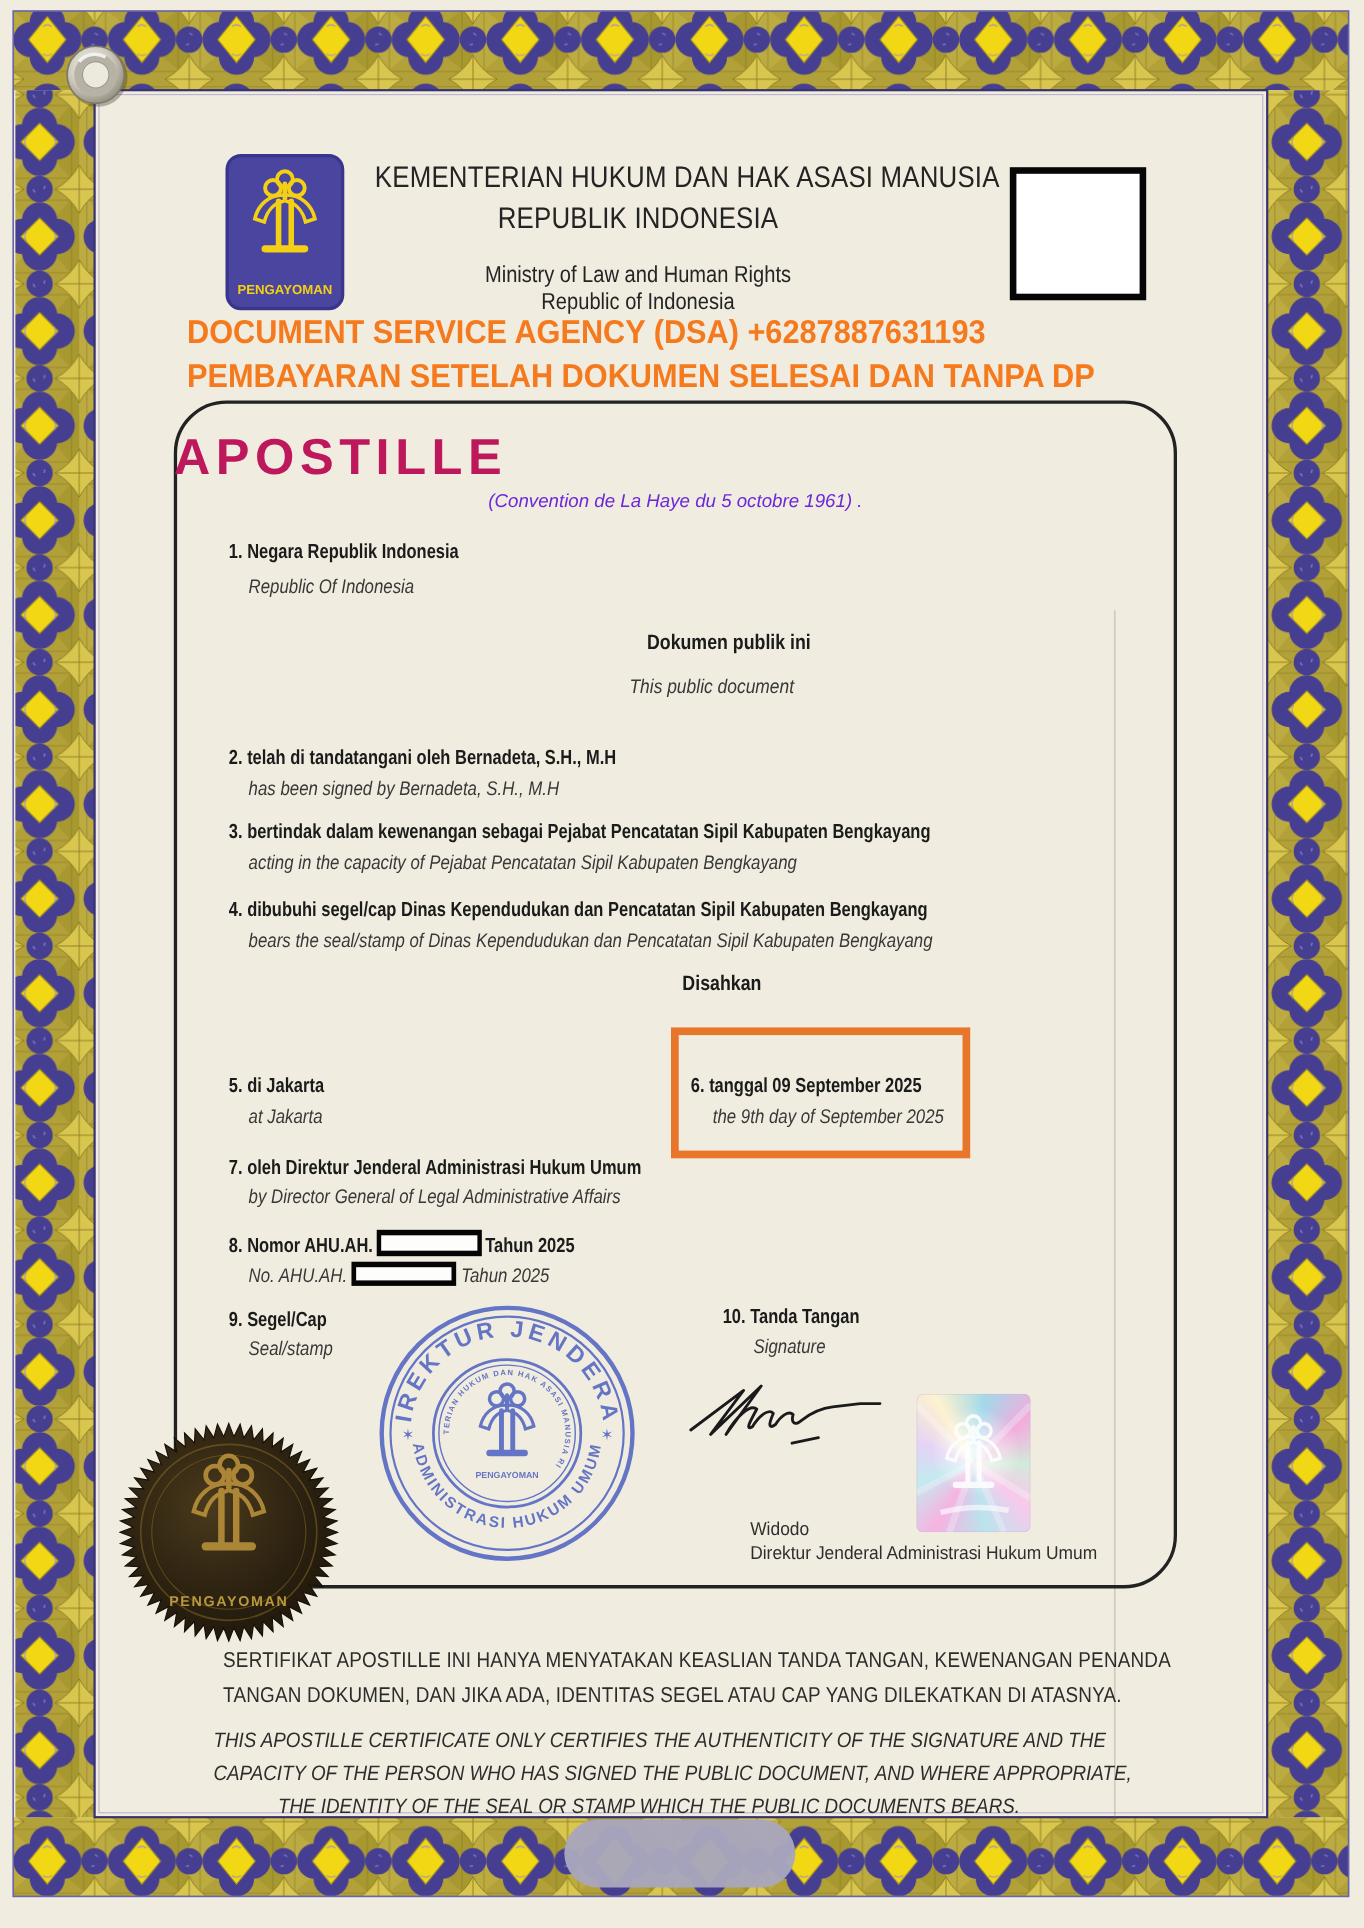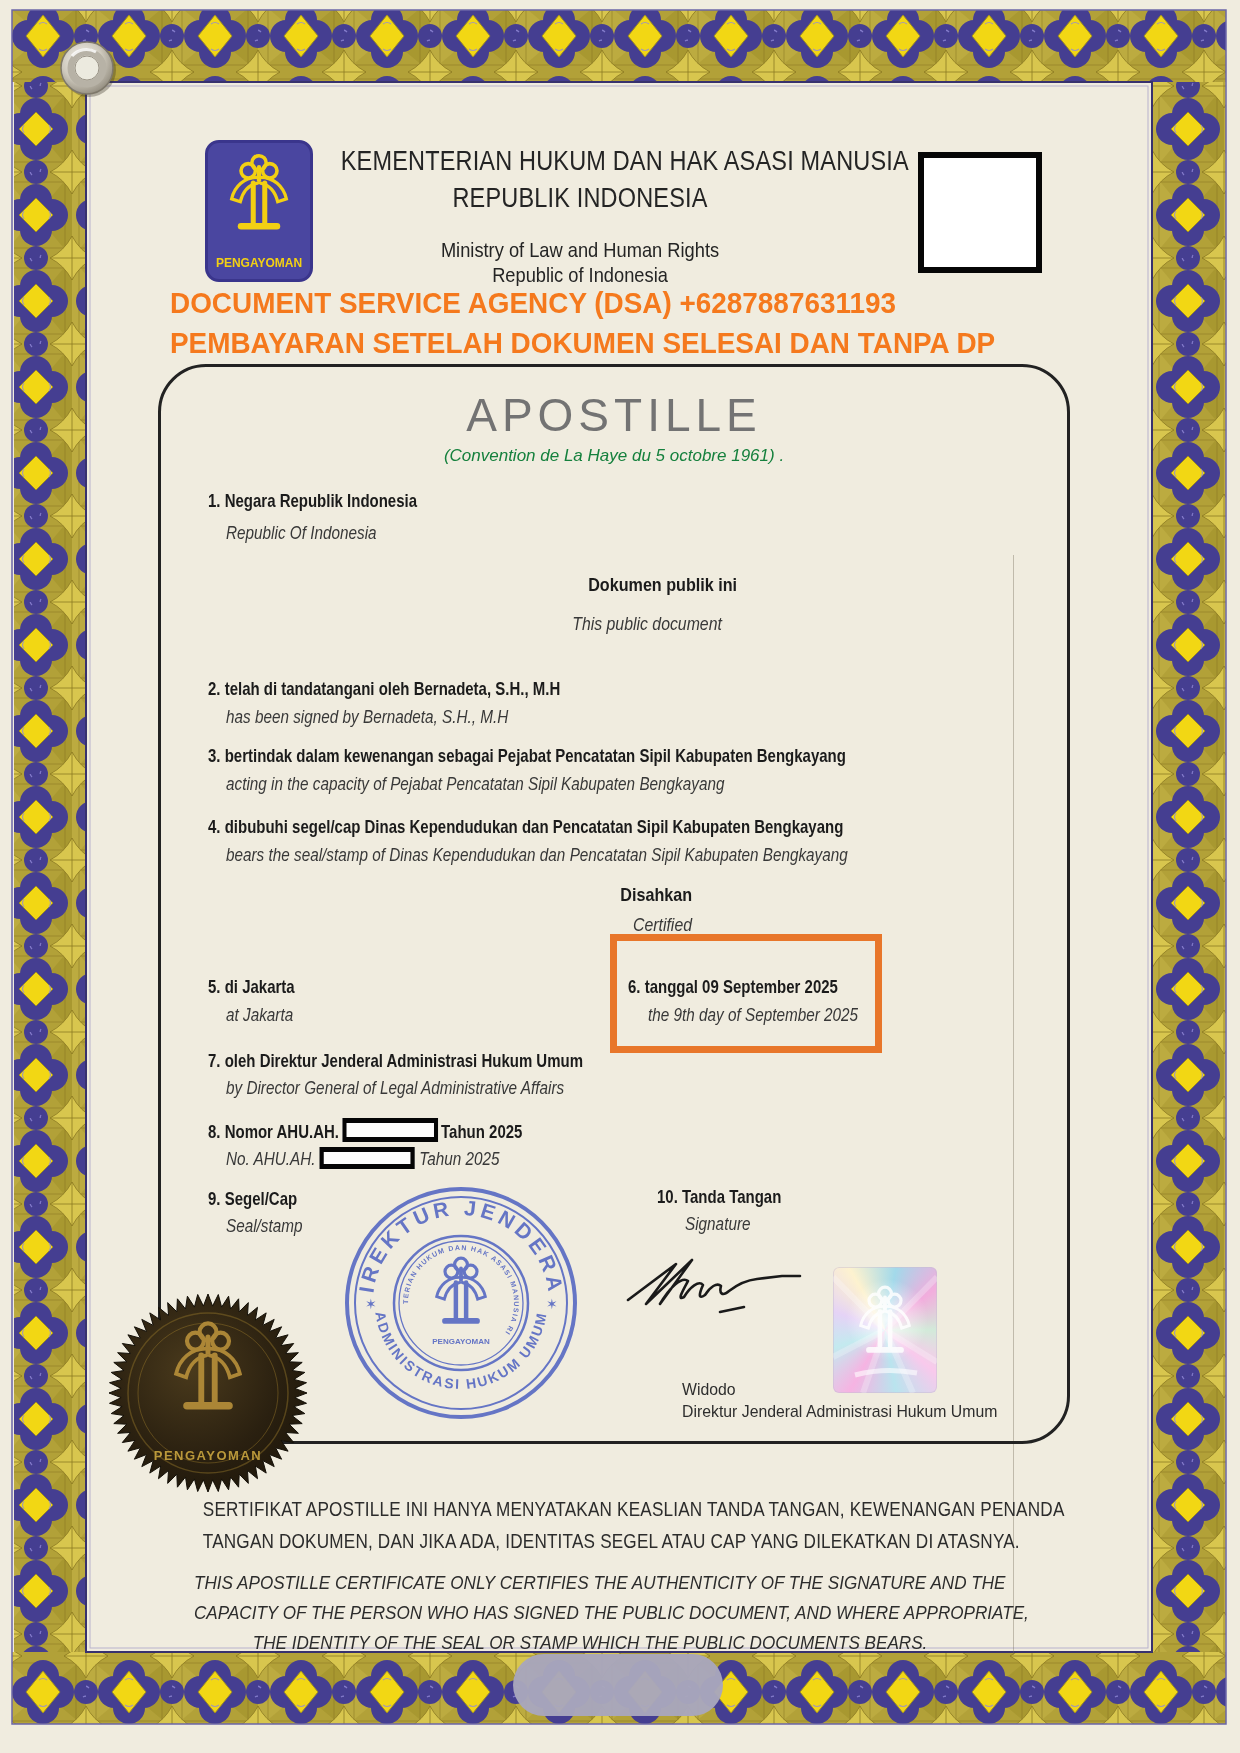--- a/index.html
+++ b/index.html
@@ -8,22 +8,22 @@
   .page{position:absolute;left:0;top:0;width:1240px;height:1753px;background:#f0ecdf;}
   .abs{position:absolute;}
   .nw{white-space:nowrap;}
   
   .hline{color:#242424;text-align:center;transform:scaleX(.87);transform-origin:50% 50%;}
   .h1{font-size:27px;letter-spacing:.2px;}
   .h2{font-size:21px;}
   .orange{font-weight:700;font-size:30px;color:#f5791d;transform:scaleX(.93);transform-origin:0 50%;}
   
   .certbox{border:3px solid #222;border-radius:48px;}
-  .title{font-weight:400;font-size:46px;letter-spacing:5px;color:#737373;text-align:center;}
-  .conv{font-style:italic;font-size:17px;color:#15803d;text-align:center;}
+  .title{font-weight:700;font-size:46px;letter-spacing:5px;color:#be185d;text-align:left;}
+  .conv{font-style:italic;font-size:17px;color:#6d28d9;text-align:center;}
   .ib{font-weight:700;font-size:18.5px;color:#1b1b1b;transform:scaleX(.81);transform-origin:0 50%;}
   .ii{font-style:italic;font-size:18px;color:#383838;transform:scaleX(.85);transform-origin:0 50%;}
   .ctrwrap{width:912px;text-align:center;text-decoration:underline;}
   .ctrb{display:inline-block;font-weight:700;font-size:19px;color:#1b1b1b;transform:scaleX(.85);}
   .ctri{display:inline-block;font-style:italic;font-size:18px;color:#383838;transform:scaleX(.88);}
   .redact{display:inline-block;background:#fdfdfc;border:5px solid #050505;vertical-align:-4px;}
   .hl{border:7px solid #e8762a;}
   .sig-name{font-size:17px;color:#2e2e2e;transform:scaleX(.93);transform-origin:0 50%;}
   .foot{width:880px;text-align:center;color:#2c2c2c;}
   .f-id{font-size:19.5px;transform:scaleX(.88);transform-origin:50% 50%;letter-spacing:.2px;}
@@ -179,22 +179,20 @@
 
   <div class="abs ib nw" style="left:208px;top:678px;">2. telah di tandatangani oleh Bernadeta, S.H., M.H</div>
   <div class="abs ii nw" style="left:226px;top:707px;">has been signed by Bernadeta, S.H., M.H</div>
   <div class="abs ib nw" style="left:208px;top:745px;">3. bertindak dalam kewenangan sebagai Pejabat Pencatatan Sipil Kabupaten Bengkayang</div>
   <div class="abs ii nw" style="left:226px;top:774px;">acting in the capacity of Pejabat Pencatatan Sipil Kabupaten Bengkayang</div>
   <div class="abs ib nw" style="left:208px;top:816px;">4. dibubuhi segel/cap Dinas Kependudukan dan Pencatatan Sipil Kabupaten Bengkayang</div>
   <div class="abs ii nw" style="left:226px;top:845px;">bears the seal/stamp of Dinas Kependudukan dan Pencatatan Sipil Kabupaten Bengkayang</div>
 
   <div class="abs ctrwrap" style="left:200px;top:884px;">
     <span class="ctrb">Disahkan</span></div>
-  <div class="abs ctrwrap" style="left:207px;top:915px;">
-    <span class="ctri">Certified</span></div>
 
   <div class="abs hl" style="left:610px;top:934px;width:272px;height:119px;box-sizing:border-box;"></div>
 
   <div class="abs ib nw" style="left:208px;top:976px;">5. di Jakarta</div>
   <div class="abs ii nw" style="left:226px;top:1005px;">at Jakarta</div>
   <div class="abs ib nw" style="left:628px;top:976px;">6. tanggal 09 September 2025</div>
   <div class="abs ii nw" style="left:648px;top:1005px;">the 9th day of September 2025</div>
 
   <div class="abs ib nw" style="left:208px;top:1050px;">7. oleh Direktur Jenderal Administrasi Hukum Umum</div>
   <div class="abs ii nw" style="left:226px;top:1078px;">by Director General of Legal Administrative Affairs</div>

